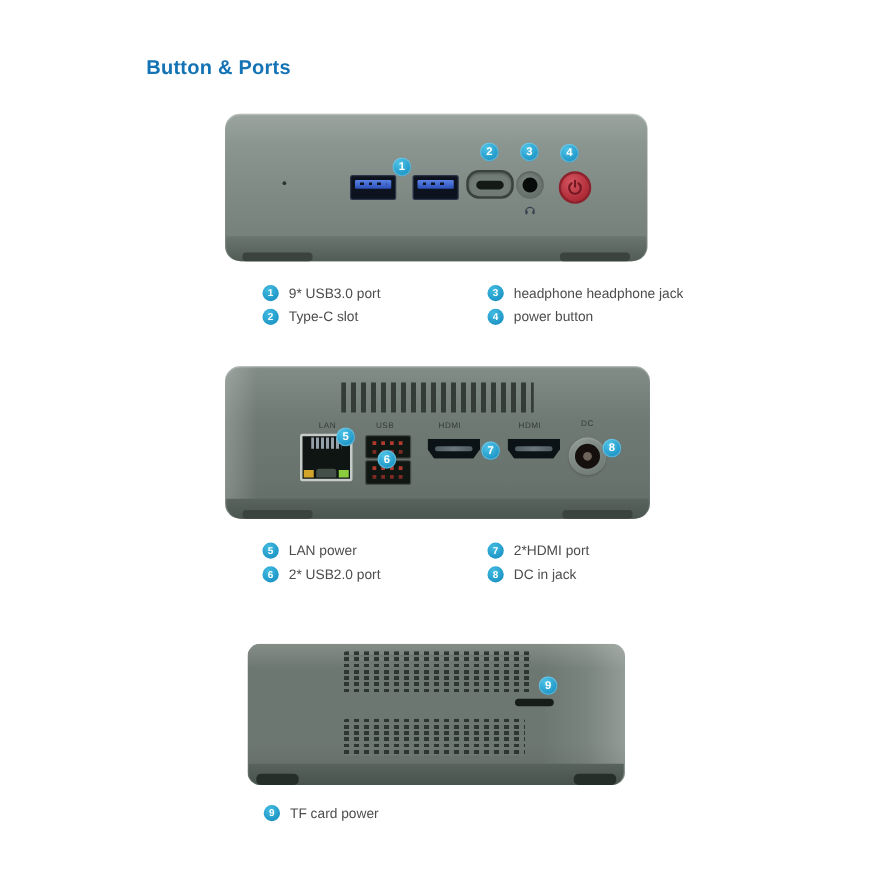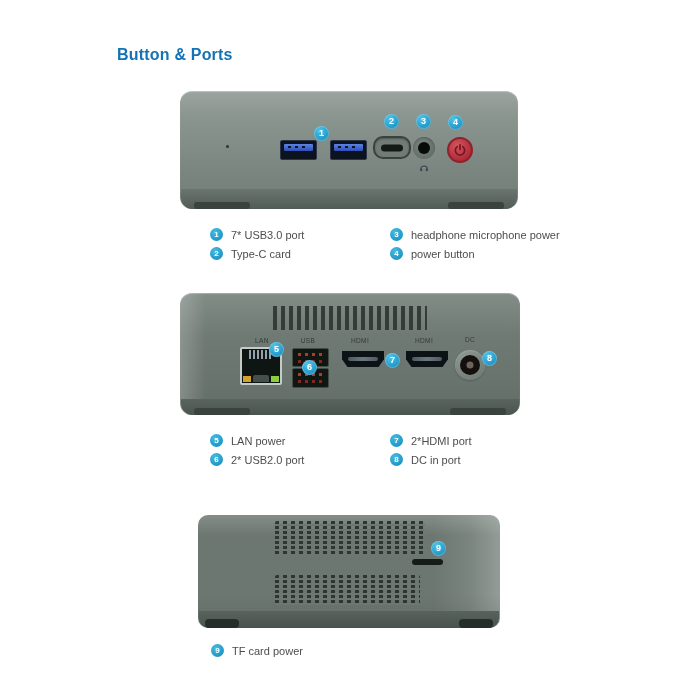--- a/index.html
+++ b/index.html
@@ -151,29 +151,29 @@
 
     <div class="co" style="left:134px;top:35px;">1</div>
     <div class="co" style="left:204px;top:23px;">2</div>
     <div class="co" style="left:236px;top:23px;">3</div>
     <div class="co" style="left:268px;top:24px;">4</div>
   </div>
 
   <div class="legend lg1">
     <div class="li">
       <span class="lc">1</span>
-      <span class="lt">7* USB3.0 port</span>
+      <span class="lt">9* USB3.0 port</span>
     </div>
     <div class="li">
       <span class="lc">2</span>
-      <span class="lt">Type-C card</span>
+      <span class="lt">Type-C slot</span>
     </div>
     <div class="li">
       <span class="lc">3</span>
-      <span class="lt">headphone microphone power</span>
+      <span class="lt">headphone headphone jack</span>
     </div>
     <div class="li">
       <span class="lc">4</span>
       <span class="lt">power button</span>
     </div>
   </div>
 
   <div class="device back">
     <div class="vents-solid"></div>
 
@@ -226,21 +226,21 @@
     <div class="li">
       <span class="lc">6</span>
       <span class="lt">2* USB2.0 port</span>
     </div>
     <div class="li">
       <span class="lc">7</span>
       <span class="lt">2*HDMI port</span>
     </div>
     <div class="li">
       <span class="lc">8</span>
-      <span class="lt">DC in port</span>
+      <span class="lt">DC in jack</span>
     </div>
   </div>
 
   <div class="device bottom">
     <div class="vents-dotted vr1"></div>
     <div class="tfslot"></div>
     <div class="vents-dotted vr2"></div>
 
     <div class="base"></div>
     <div class="foot l"></div>

